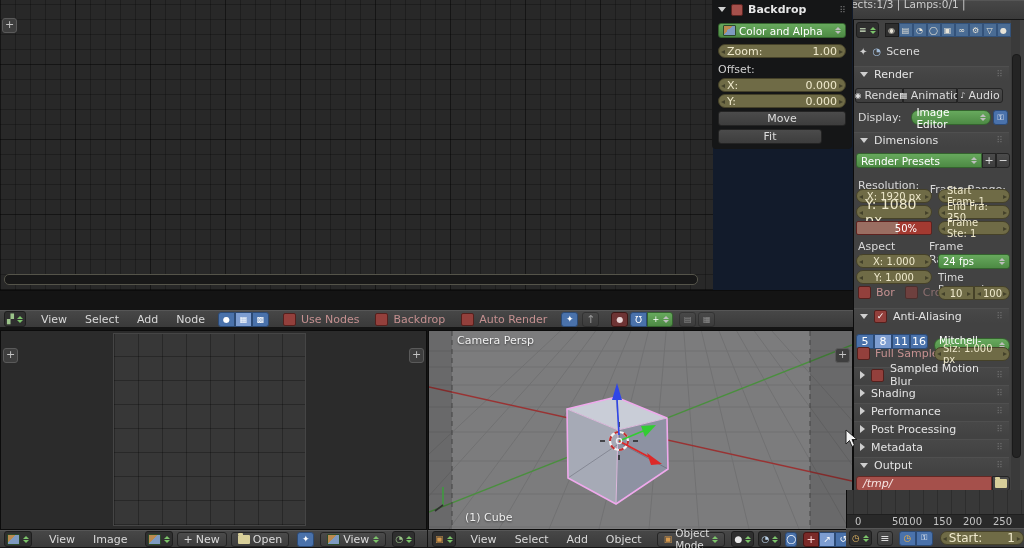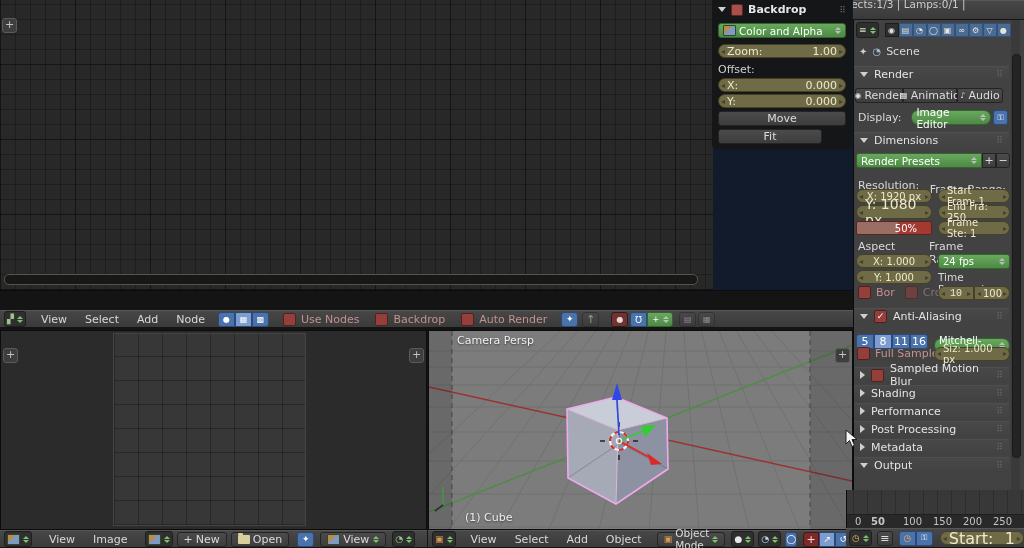--- a/index.html
+++ b/index.html
@@ -583,21 +583,21 @@
         <span style="margin:0 auto;">Y: 1.000</span>
       </div>
     <span style="position:absolute;top:251px;left:84px;font-size:10.5px;">Time Remapping:</span>
     <div class="prow" style="top:266px;left:4px;">
       <span class="chkbox"></span>
       <span class="chklab">Bor</span>
       <span class="chkbox dim" style="margin-left:10px;"></span>
       <span class="chklab dim">Cro</span>
     </div>
     <div class="pill" style="position:absolute;top:266px;left:84px;width:36px;font-size:10px;border-radius:8px 0 0 8px;">
-        <span style="margin:0 auto;font-family:Liberation Mono, monospace;">10</span>
+        <span style="margin:0 auto;">10</span>
       </div>
     <div class="pill" style="position:absolute;top:266px;left:120px;width:36px;font-size:10px;border-radius:0 8px 8px 0;">
         <span style="margin:0 auto;">100</span>
       </div>
 
     <div class="phead" style="top:288px;">
       <span class="tri down"></span>
       <span class="chkbox">
           <span>✓</span>
         </span>
@@ -658,30 +658,36 @@
       <span class="tri right"></span>
       <span>Metadata</span>
       <span class="dots">⠿</span>
     </div>
 
     <div class="phead" style="top:437px;">
       <span class="tri down"></span>
       <span>Output</span>
       <span class="dots">⠿</span>
     </div>
+    <div class="prow" style="top:456px;left:2px;">
+      <div class="redfield" style="width:136px;border-radius:3px 0 0 3px;font-style:italic;">/tmp/</div>
+      <div class="btn" style="width:18px;padding:0;border-radius:0 3px 3px 0;">
+          <span class="folder"></span>
+        </div>
+    </div>
 
     <div id="vscroll-track"></div>
     <div id="vscroll-thumb"></div>
   </div>
 
   <div class="abs" id="timeline">
     <div id="tl-ticks"></div>
     <div id="tl-ruler">
       <span style="left:8px;">0</span>
-      <span style="left:24px;font-weight:bold;">50</span>
+      <span style="left:45px;">50</span>
       <span style="left:56px;">100</span>
       <span style="left:86px;">150</span>
       <span style="left:116px;">200</span>
       <span style="left:146px;">250</span>
     </div>
   </div>
   <div class="bar" id="tl-footer">
     <div class="etype" style="margin-left:3px;">
       <span class="g" style="color:#e0b460;">◷</span>
       <span class="ddar">
@@ -691,21 +697,21 @@
     </div>
     <div class="btn" style="margin-left:5px;width:16px;padding:0;">
         <span>≡</span>
       </div>
     <div class="bluebtn" style="margin-left:6px;width:17px;border-radius:3px 0 0 3px;">
         <span style="color:#f0b040;font-size:9px;">◷</span>
       </div>
     <div class="bluebtn" style="width:17px;border-radius:0 3px 3px 0;">
         <span style="font-size:8px;">⚿</span>
       </div>
-    <div class="pill" style="margin-left:7px;width:84px;font-size:16px;">
+    <div class="pill" style="margin-left:7px;width:84px;font-size:12px;">
       <span>Start:</span>
       <span>1</span>
     </div>
   </div>
 
   <svg class="cursor-arrow" width="14" height="20" viewBox="0 0 14 20">
     <polygon points="1,1 1,15 4.5,11.5 7,17.5 9.5,16.3 7,10.5 12,10.5" fill="#f5f5f5" stroke="#222" stroke-width="1"></polygon>
   </svg>
 
 </div>

